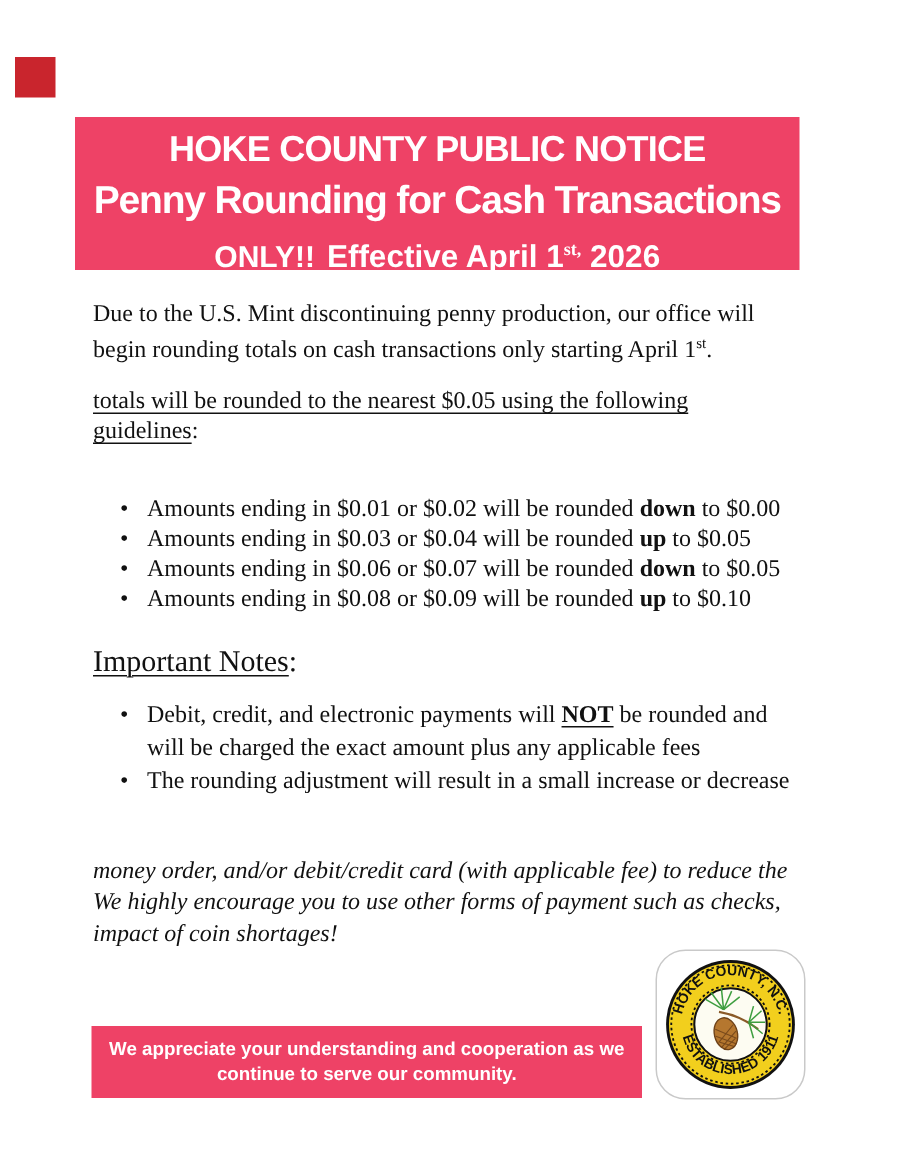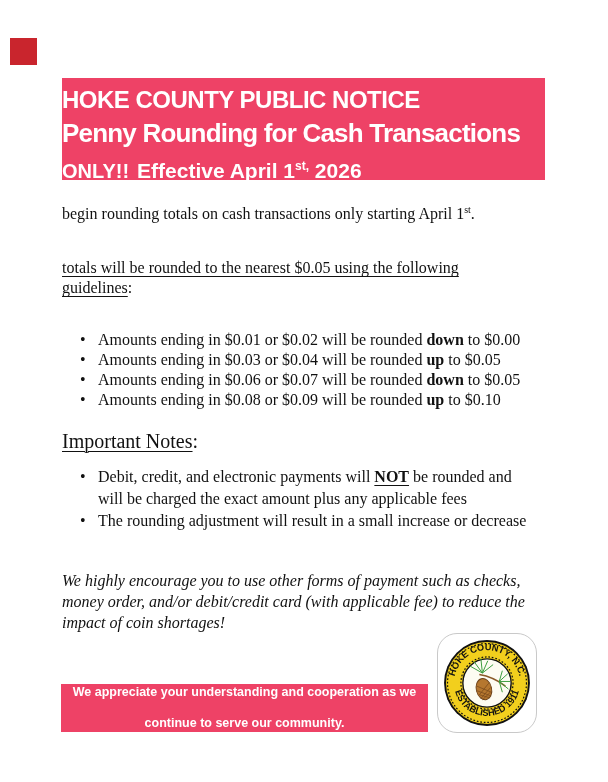--- a/index.html
+++ b/index.html
@@ -3,27 +3,27 @@
 <meta charset="utf-8">
 <style>
   html,body{margin:0;padding:0;background:#ffffff;}
   .page{position:relative;width:608px;height:782px;background:#ffffff;overflow:hidden;
         font-family:"Liberation Serif", serif;color:#111;}
 
   
   .corner-square{position:absolute;left:10px;top:38px;width:27px;height:27px;background:#c9252d;}
 
   
-  .banner{position:absolute;left:62px;top:78px;width:483px;height:102px;background:#ee4266;
-          color:#fff;font-family:"Liberation Sans", sans-serif;font-weight:bold;}
+  .banner{position:absolute;left:50px;top:78px;width:483px;height:102px;background:#ee4266;
+          color:#fff;text-align:center;font-family:"Liberation Sans", sans-serif;font-weight:bold;}
   .b-line1{margin-top:6px;font-size:24px;line-height:32px;letter-spacing:-0.5px;}
   .b-line2{font-size:26px;line-height:34px;letter-spacing:-0.8px;}
   .b-line3{font-size:21px;line-height:32px;}
   .b-only{font-size:20px;margin-right:8px;}
-  .b-line3 sup{font-size:12px;vertical-align:super;}
+  .b-line3 sup{font-size:12px;vertical-align:super;font-family:Liberation Serif, serif;}
 
   
   .para{position:absolute;left:62px;width:492px;font-size:16px;line-height:20px;}
   .p1{top:200px;}
   .p2{top:258px;}
   .ul-text{text-decoration:underline;text-underline-offset:3px;text-decoration-thickness:1px;}
   .p2 div{margin-bottom:0;}
   sup.st{font-size:10px;vertical-align:super;}
 
   .list{position:absolute;left:80px;width:474px;font-size:16px;}
@@ -33,21 +33,21 @@
   .dot{width:18px;flex:0 0 18px;}
   .li-t{flex:1;}
 
   .notes{position:absolute;left:62px;top:431px;font-size:20px;line-height:20px;font-weight:normal;margin:0;}
 
   .pi{top:570px;font-style:italic;line-height:21px;}
 
   
   .footer-banner{position:absolute;left:61px;top:684px;width:367px;height:48px;background:#ee4266;
                  color:#fff;text-align:center;font-family:"Liberation Sans", sans-serif;font-weight:bold;
-                 font-size:12.5px;line-height:17px;display:flex;flex-direction:column;justify-content:space-between;}
+                 font-size:12.5px;line-height:17px;display:flex;flex-direction:column;justify-content:center;}
 
   
   .logo-card{position:absolute;left:437px;top:633px;width:100px;height:100px;background:#fff;
              border:1.5px solid #c9c9c9;border-radius:20px;box-sizing:border-box;
              display:flex;align-items:center;justify-content:center;}
   .logo-card svg{display:block;}
 </style>
 </head>
 <body>
 
@@ -57,20 +57,21 @@
 
   <header class="banner">
     <div class="b-line1">HOKE COUNTY PUBLIC NOTICE</div>
     <div class="b-line2">Penny Rounding for Cash Transactions</div>
     <div class="b-line3">
       <span class="b-only">ONLY!!</span><span><span>Effective April 1</span><sup>st,</sup><span> 2026</span></span>
     </div>
   </header>
 
   <section class="para p1">
+    <div>Due to the U.S. Mint discontinuing penny production, our office will</div>
     <div><span>begin rounding totals on cash transactions only starting April 1</span><sup class="st">st</sup><span>.</span></div>
   </section>
 
   <section class="para p2">
     <div class="ul-text">totals will be rounded to the nearest $0.05 using the following</div>
     <div><span class="ul-text">guidelines</span><span>:</span></div>
   </section>
 
   <section class="list l1">
     <div class="li">
@@ -103,22 +104,22 @@
     </div>
     <div class="li">
       <span class="dot">•</span>
       <span class="li-t">
         <div>The rounding adjustment will result in a small increase or decrease</div>
       </span>
     </div>
   </section>
 
   <section class="para pi">
+    <div>money order, and/or debit/credit card (with applicable fee) to reduce the</div>
     <div>We highly encourage you to use other forms of payment such as checks,</div>
-    <div>money order, and/or debit/credit card (with applicable fee) to reduce the</div>
     <div>impact of coin shortages!</div>
   </section>
 
   <div class="footer-banner">
     <div>We appreciate your understanding and cooperation as we</div>
     <div>continue to serve our community.</div>
   </div>
 
   <div class="logo-card">
     <svg width="92" height="92" viewBox="0 0 120 120">

